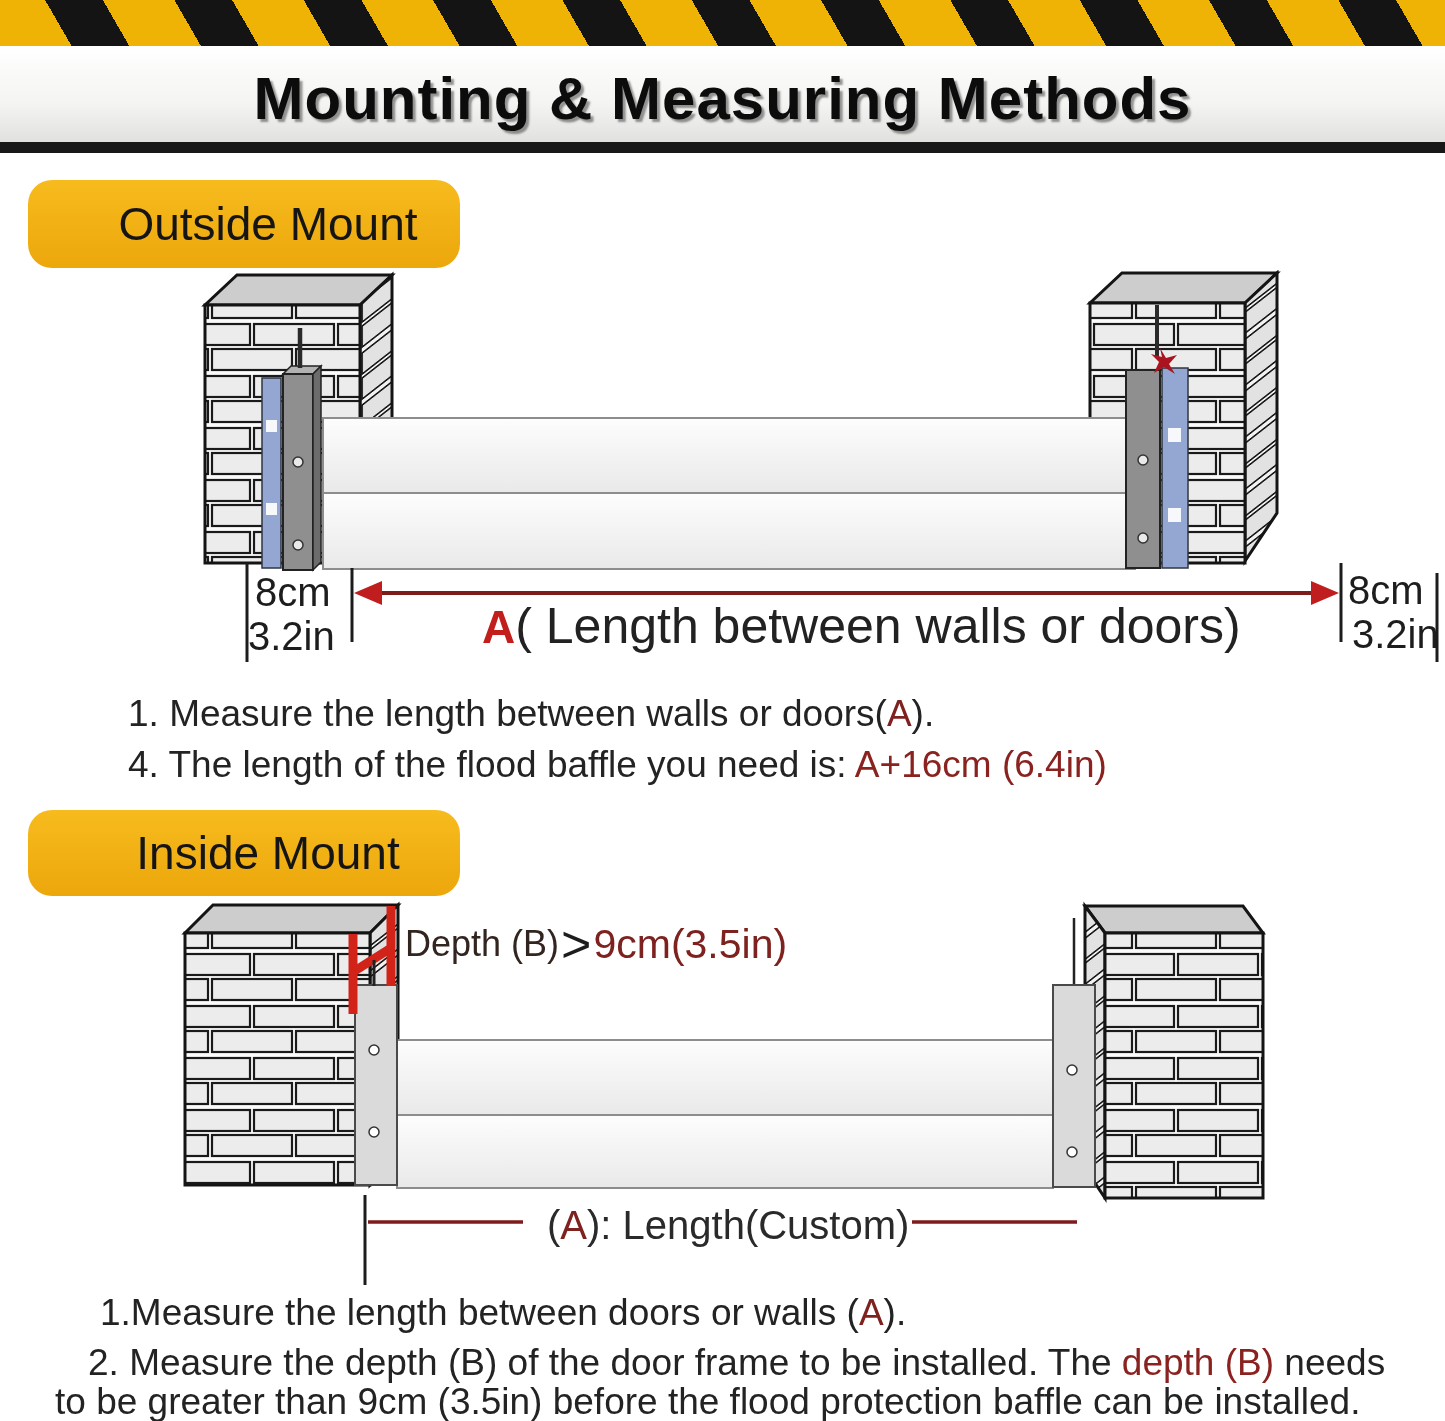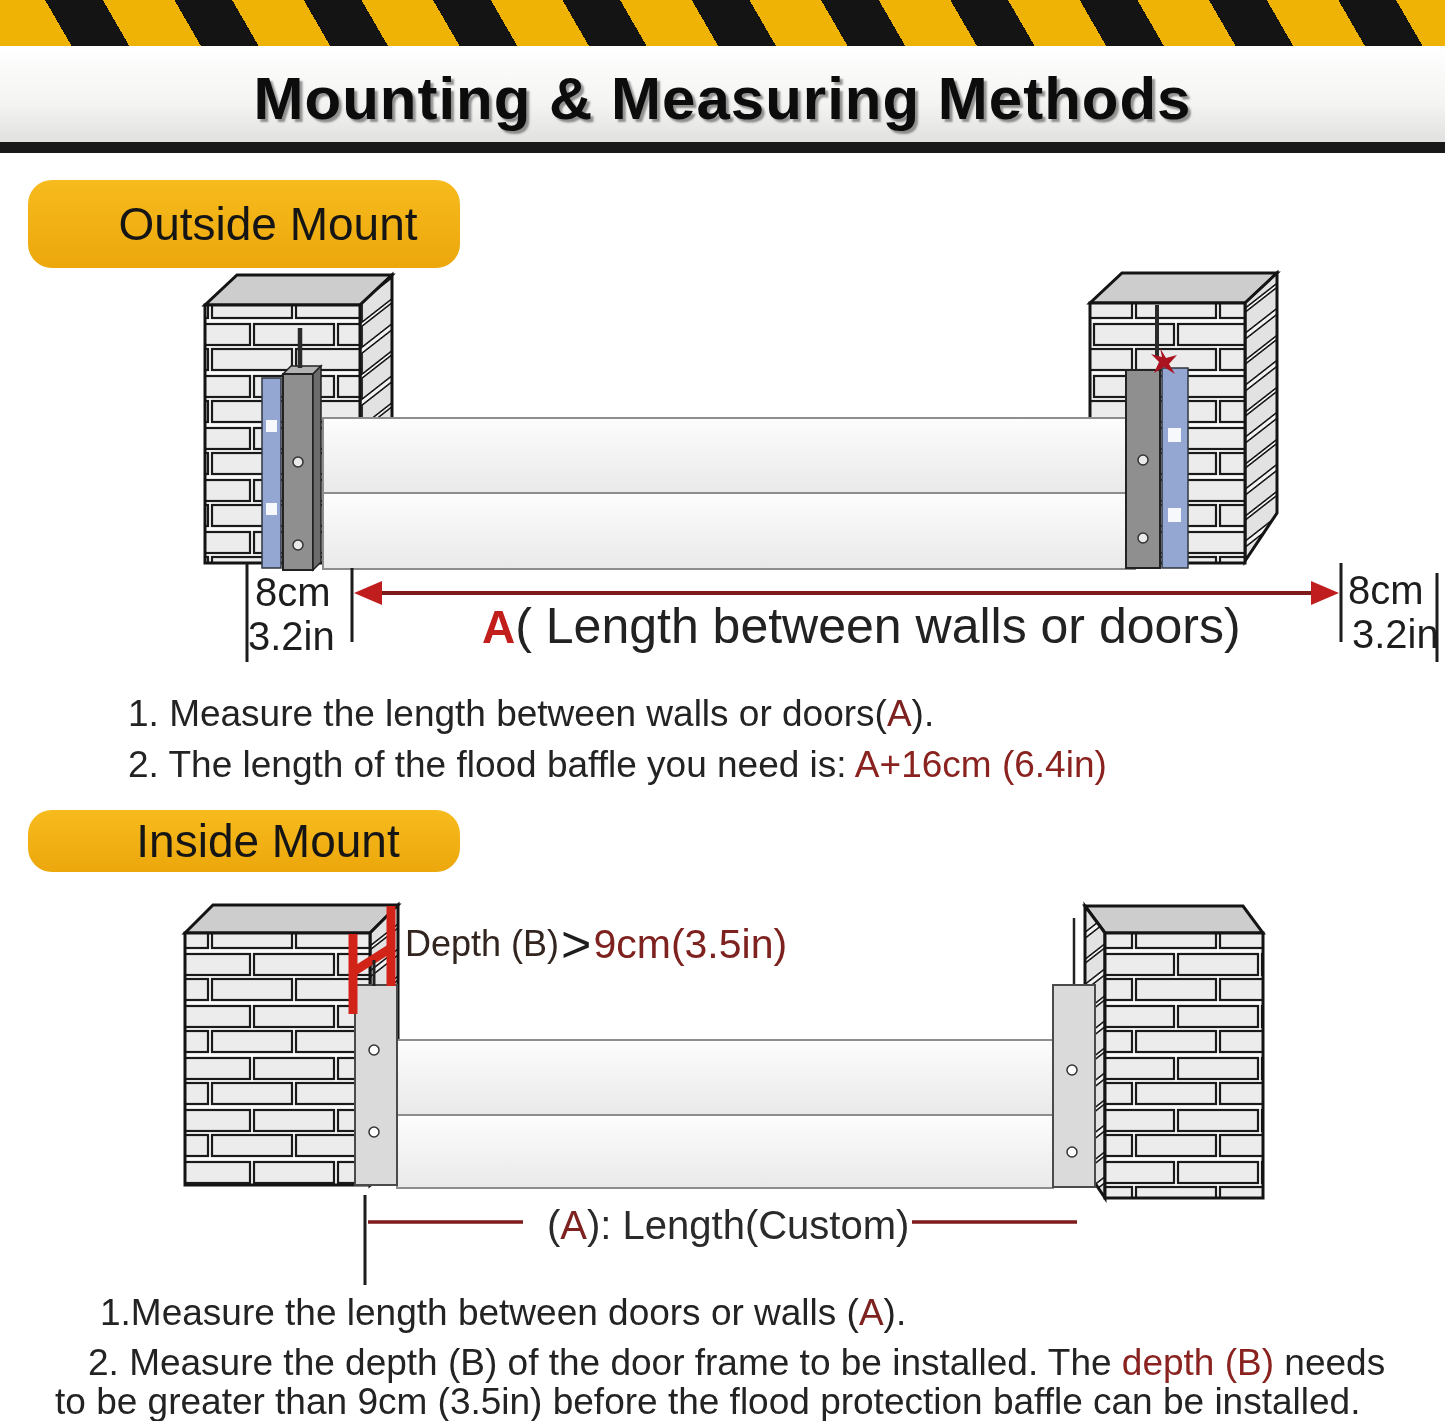--- a/index.html
+++ b/index.html
@@ -13,21 +13,21 @@
              background:linear-gradient(180deg,#ffffff 0%,#f4f4f2 55%,#dddddb 100%);
              display:flex;align-items:center;justify-content:center;}
   .title{font-size:60px;font-weight:bold;color:#0c0c0c;letter-spacing:1px;
          text-shadow:3px 3px 2px rgba(80,80,80,.6);}
   .blackbar{left:0;top:142px;width:1445px;height:11px;background:#181818;}
   
   .ylabel{background:linear-gradient(180deg,#f7bb1e,#eca70b);border-radius:24px;
           display:flex;align-items:center;justify-content:center;
           font-size:46px;color:#151515;padding-left:48px;}
   .ylabel.outside{left:28px;top:180px;width:384px;height:88px;}
-  .ylabel.inside{left:28px;top:810px;width:384px;height:62px;align-items:center;}
+  .ylabel.inside{left:28px;top:810px;width:384px;height:86px;align-items:center;}
   
   .dim{font-size:40px;color:#1d1d1d;white-space:nowrap;}
   .arrowlab{left:482px;top:597px;display:flex;align-items:baseline;white-space:nowrap;}
   .bigA{font-size:46px;font-weight:bold;color:#c21f1c;}
   .arrowrest{font-size:50px;color:#222222;}
   .note{font-size:37px;color:#232323;white-space:nowrap;}
   .redtxt{color:#8a2320;}
   .darkred{color:#7e2220;}
   .depth{left:405px;top:914px;display:flex;align-items:center;white-space:nowrap;}
   .depthlab{font-size:36px;color:#32241f;}
@@ -127,21 +127,21 @@
   <div class="abs dim" style="left:1352px;top:612px;">3.2in</div>
   <div class="abs arrowlab">
     <span class="bigA">A</span>
     <span class="arrowrest">( Length between walls or doors)</span>
   </div>
 
   <div class="abs note" style="left:128px;top:693px;">
     <span>1. Measure the length between walls or doors(</span><span class="darkred">A</span><span>).</span>
   </div>
   <div class="abs note" style="left:128px;top:744px;">
-    <span>2. The length of the flood baffle you need is: </span><span class="redtxt">A+16cm (6.4in)</span>
+    <span>4. The length of the flood baffle you need is: </span><span class="redtxt">A+16cm (6.4in)</span>
   </div>
 
   <div class="abs ylabel inside">
     <span>Inside Mount</span>
   </div>
 
   <svg width="1445" height="400" viewBox="0 0 1445 400" style="top:900px;">
 
     <g>
       <polygon points="185,33 370,33 398,5 213,5" fill="#cdcdcd" stroke="#141414" stroke-width="3"></polygon>

